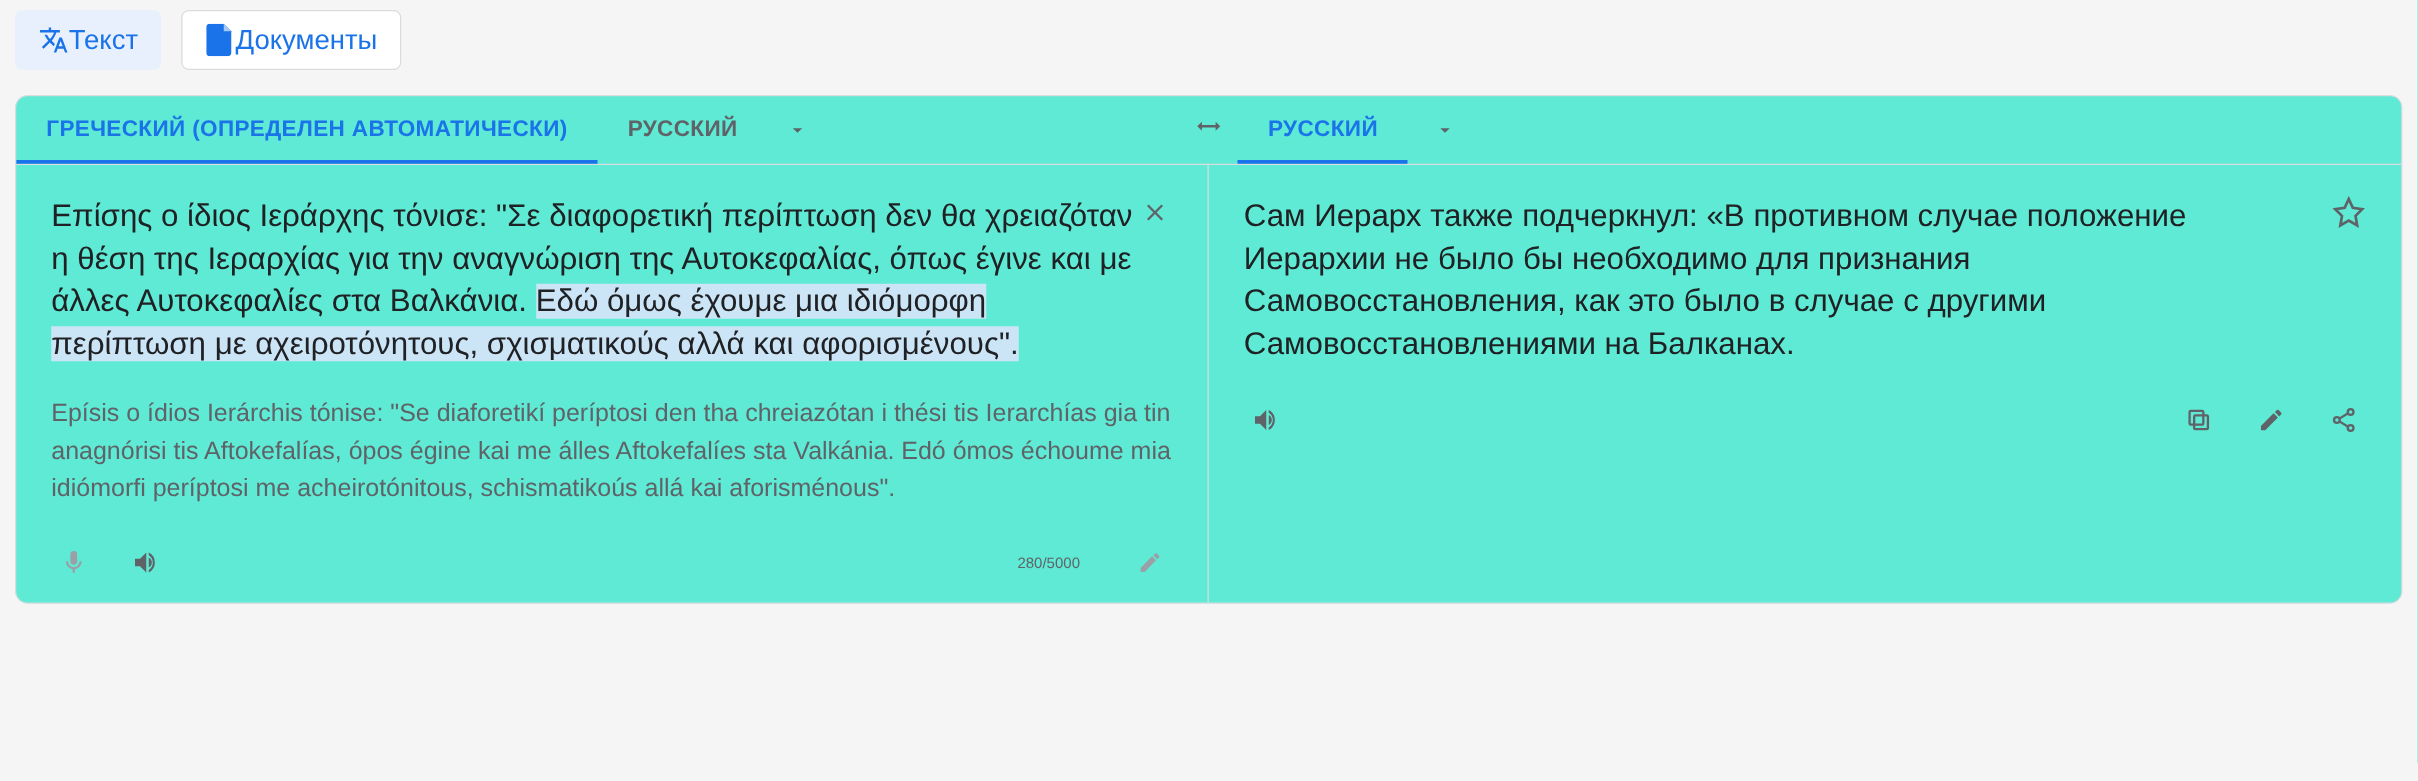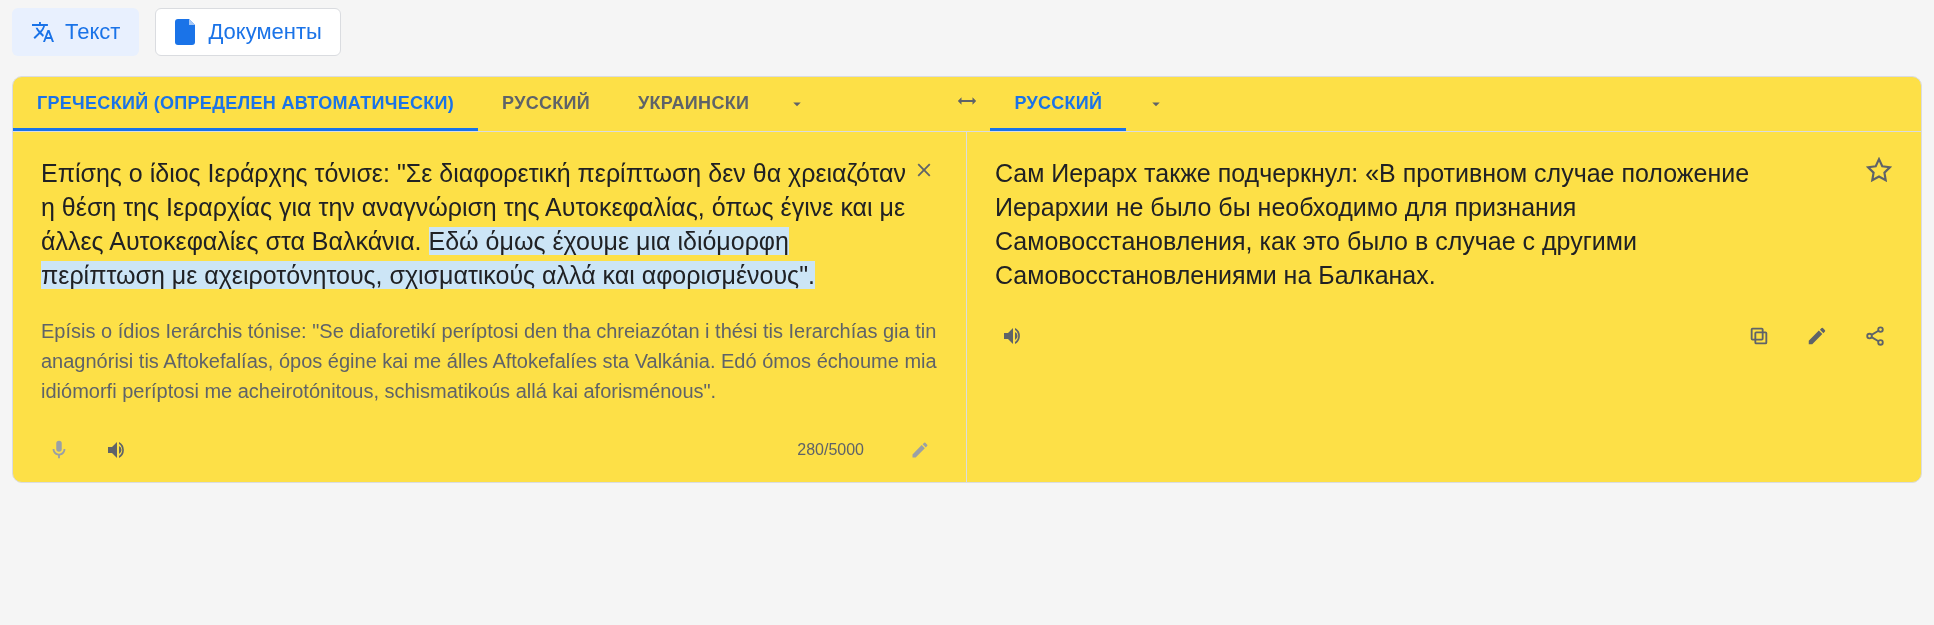--- a/index.html
+++ b/index.html
@@ -13,39 +13,38 @@
   }
 
   .top-tabs {
     display: flex;
     gap: 16px;
     padding: 8px 12px;
   }
   .mode-btn {
     display: flex;
     align-items: center;
-    gap: 10px;
     padding: 10px 18px;
     border: 1px solid #dadce0;
     border-radius: 6px;
     background: #fff;
     font-size: 22px;
     font-weight: 500;
     color: #1a73e8;
     cursor: pointer;
   }
   .mode-btn.active {
     background: #e8f0fe;
     border-color: transparent;
   }
   .mode-btn .ico { width: 24px; height: 24px; display:inline-flex; align-items:center; justify-content:center; }
 
   .card {
     margin: 12px;
-    background: #fde047;
+    background: #5eead4;
     border: 1px solid #dadce0;
     border-radius: 10px;
     overflow: hidden;
     width: 1910px;
   }
 
   .lang-bar {
     display: flex;
     align-items: stretch;
     border-bottom: 1px solid #dadce0;
@@ -125,21 +124,21 @@
   }
 
   .footer {
     display: flex;
     align-items: center;
     margin-top: 26px;
     gap: 22px;
     color:#5f6368;
   }
   .footer .spacer { flex: 1; }
-  .count { font-size: 16px; color:#5f6368; margin-right: 16px; margin-left: 42px; }
+  .count { font-size: 12px; color:#5f6368; margin-right: 16px; margin-left: 42px; }
   .icon-btn {
     width: 36px; height:36px;
     display:flex; align-items:center; justify-content:center;
     cursor:pointer; color:#5f6368;
   }
   svg { display:block; }
 </style>
 </head>
 <body>
 
@@ -162,21 +161,20 @@
     <span>Документы</span>
   </button>
 </div>
 
 <div class="card">
 
   <div class="lang-bar">
     <div class="lang-side">
       <div class="lang-tab active">ГРЕЧЕСКИЙ (ОПРЕДЕЛЕН АВТОМАТИЧЕСКИ)</div>
       <div class="lang-tab">РУССКИЙ</div>
-      <div class="lang-tab">УКРАИНСКИ</div>
       <div class="lang-more">
         <svg width="18" height="18" viewBox="0 0 24 24" fill="#5f6368">
             <path d="M7 10l5 5 5-5z"></path>
           </svg>
       </div>
     </div>
 
     <div class="swap">
       <svg width="22" height="22" viewBox="0 0 24 24" fill="#5f6368">
           <path d="M6 16l-4-4 4-4v3h8v2H6v3zm12-8l4 4-4 4v-3h-8v-2h8V8z"></path>

